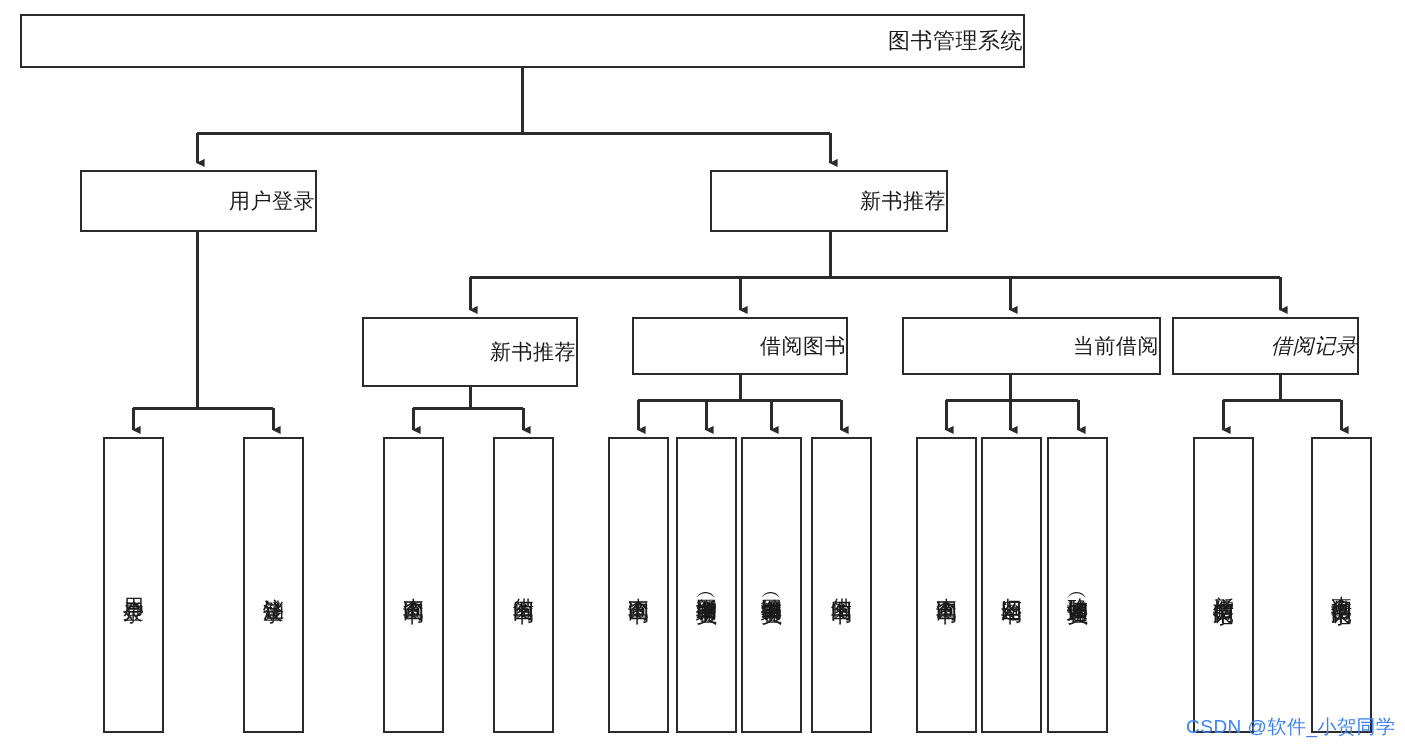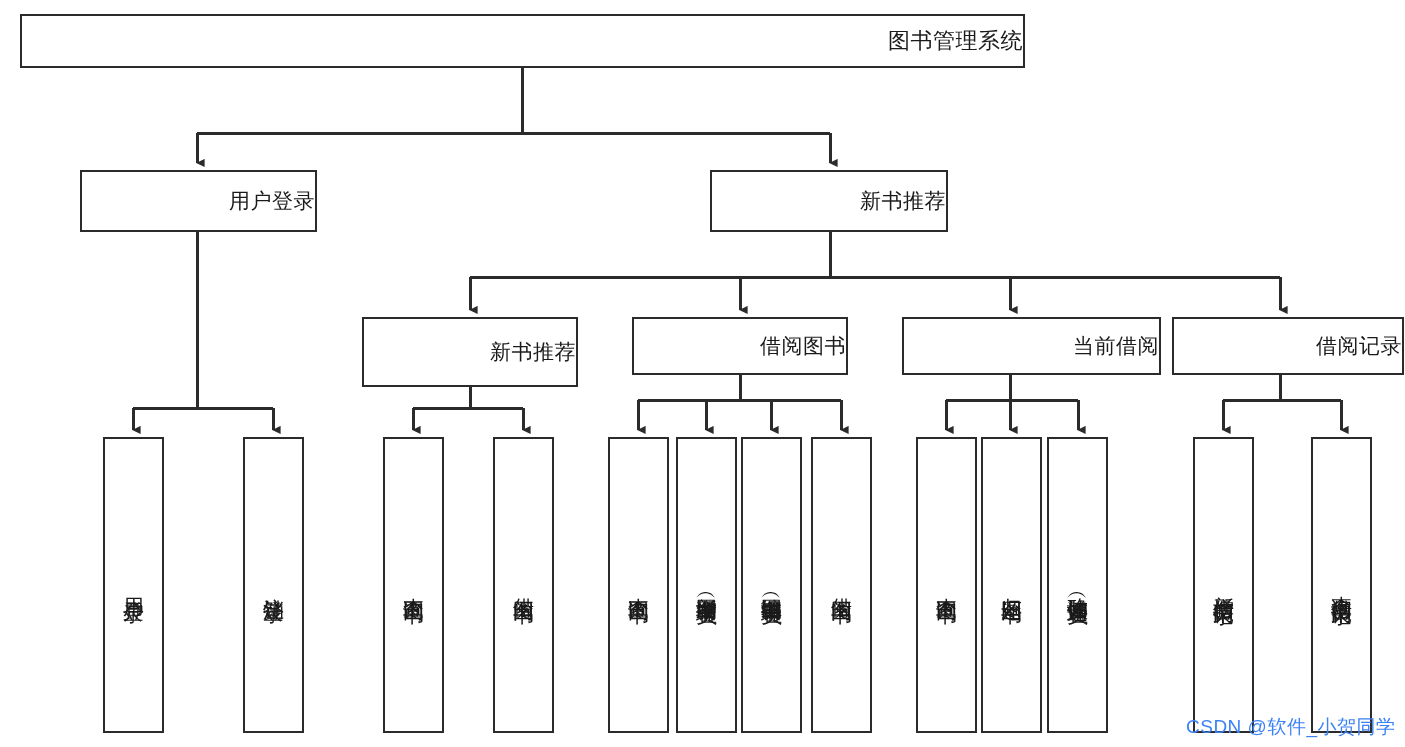--- a/index.html
+++ b/index.html
@@ -154,21 +154,21 @@
   </div>
 
   <div class="node horiz" style="left:632px; top:317px; width:216px; height:58px;">
     <span class="node-label">借阅图书</span>
   </div>
 
   <div class="node horiz" style="left:902px; top:317px; width:259px; height:58px;">
     <span class="node-label">当前借阅</span>
   </div>
 
-  <div class="node horiz" style="left:1172px; top:317px; width:232px; height:58px;">
+  <div class="node horiz" style="left:1172px; top:317px; width:187px; height:58px;font-style:italic;">
     <span class="node-label">借阅记录</span>
   </div>
 
   <div class="node vert" style="left:103px; top:437px; width:61px; height:296px;">
     <span class="node-label">用户登录</span>
   </div>
 
   <div class="node vert" style="left:243px; top:437px; width:61px; height:296px;">
     <span class="node-label">注销登录</span>
   </div>

